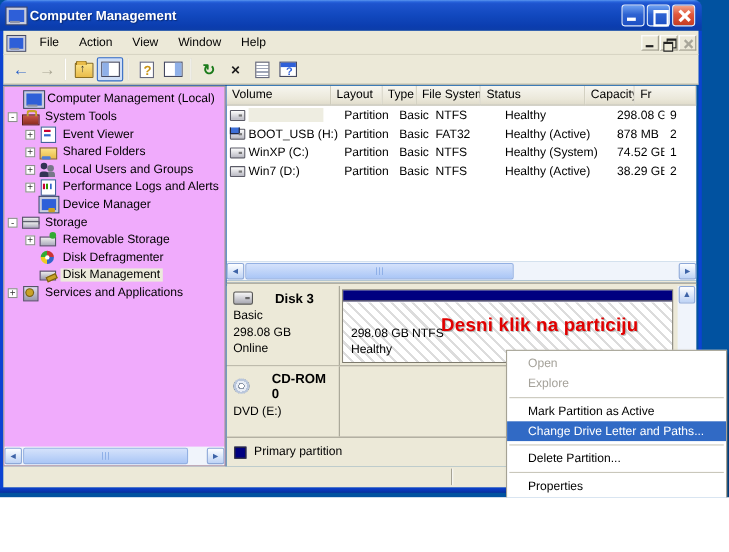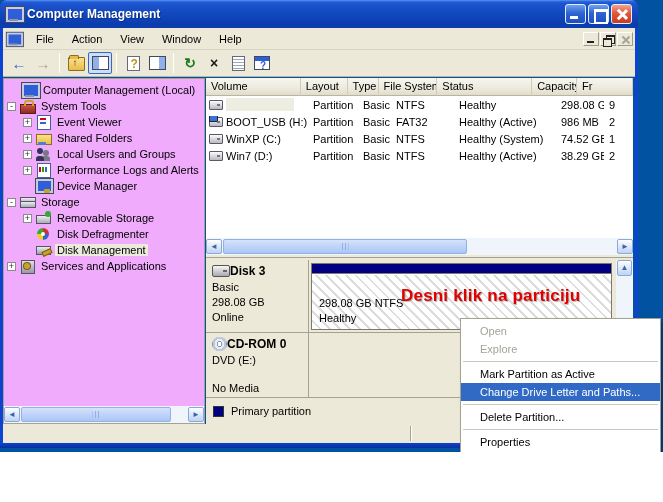--- a/index.html
+++ b/index.html
@@ -122,21 +122,21 @@
   .sel-empty{display:inline-block;width:68px;height:13px;background:#EEEDE1}
 
   .gap-strip{position:absolute;left:206px;top:255px;width:427px;height:2px;background:#ECE9D8}
 
   
   .disk-pane{position:absolute;left:206px;top:257px;width:427px;height:167px;background:#ECE9D8;border-top:1px solid #A5A294;overflow:hidden}
   .disk-row{position:absolute;left:0;width:410px;border-bottom:1px solid #A5A294}
   .row-disk3{top:2px;height:73px}
   .row-cdrom{top:75px;height:65px}
   .disk-cell{position:absolute;left:0;top:0;bottom:0;width:103px;background:#ECE9D8;border-right:1px solid #A5A294;padding:4px 2px 0 6px}
-  .disk-cell .hd{display:flex;align-items:center;gap:0;font-weight:bold;font-size:12px;margin-bottom:2px}
+  .disk-cell .hd{display:flex;align-items:center;gap:20px;font-weight:bold;font-size:12px;margin-bottom:2px}
   .disk-cell .ln{line-height:15px}
   .ic-disk{width:18px;height:12px;position:relative;flex:none;background:linear-gradient(180deg,#F8F8F8,#A8A8B2);border:1px solid #555;border-radius:2px}
   .ic-disk::after{content:"";position:absolute;right:2px;top:4px;width:4px;height:2px;background:#666}
   .ic-cd{width:15px;height:14px;position:relative;flex:none;border-radius:50%;
     background:radial-gradient(circle at 50% 50%,#FFF 0 2px,#8C97A8 2px 3px,#E8EDF5 3px 5px,#B9C6DB 5px 7px,#7C8CA5 7px)}
   .partition{position:absolute;left:105px;top:3px;width:301px;height:67px;border:1px solid #7D7A6D;background:#fff}
   .part-head{height:10px;background:#000080;border-bottom:1px solid #7D7A6D}
   .part-body{position:absolute;left:0;top:11px;right:0;bottom:0;
     background:repeating-linear-gradient(45deg,#FFFFFF 0 5px,#DCDCDC 5px 7px)}
   .part-line{position:absolute;left:7px;white-space:nowrap}
@@ -322,21 +322,21 @@
     </div>
     <div class="vrow">
       <span class="cell c0 vname">
           <span class="ic-volume usb"></span>
           <span>BOOT_USB (H:)</span>
         </span>
       <span class="cell c1">Partition</span>
       <span class="cell c2">Basic</span>
       <span class="cell c3">FAT32</span>
       <span class="cell c4">Healthy (Active)</span>
-      <span class="cell c5">986 MB</span>
+      <span class="cell c5">878 MB</span>
       <span class="cell c6">2</span>
     </div>
     <div class="vrow">
       <span class="cell c0 vname">
           <span class="ic-volume"></span>
           <span>WinXP (C:)</span>
         </span>
       <span class="cell c1">Partition</span>
       <span class="cell c2">Basic</span>
       <span class="cell c3">NTFS</span>

